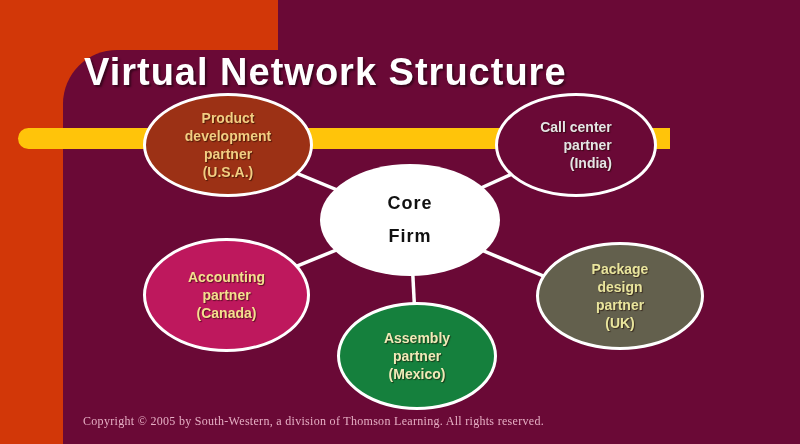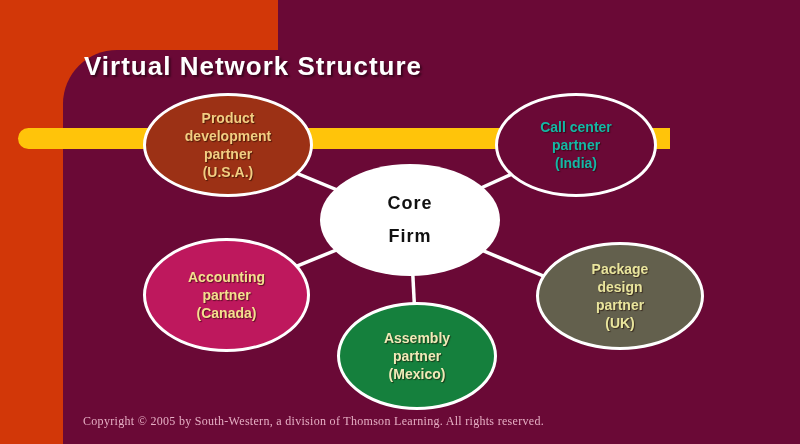--- a/index.html
+++ b/index.html
@@ -29,21 +29,21 @@
     width: 737px; height: 394px;
     background: #6A0936;
     border-top-left-radius: 54px;
     z-index: 2;
   }
 
   .slide-title {
     position: absolute;
     left: 84px; top: 51px;
     width: 600px;
-    font-size: 26px;
+    font-size: 38px;
     font-weight: bold;
     letter-spacing: 1px;
     color: #FFFFFF;
     text-shadow: 2px 2px 2px rgba(0,0,0,0.45);
     z-index: 3;
     white-space: nowrap;
   }
 
   .accent-bar {
     position: absolute;
@@ -139,21 +139,21 @@
   </svg>
 
   <div class="node node-usa" style="background-color: rgb(156, 49, 21);">
     <div class="node-label" style="color: rgb(242, 206, 130);">Product
 development
 partner
 (U.S.A.)</div>
   </div>
 
   <div class="node node-india" style="background-color: rgb(106, 9, 54);">
-    <div class="node-label" style="color: #14b8a6;">Call center
+    <div class="node-label" style="color: #e5e5e5; text-align: right;">Call center
 partner
 (India)</div>
   </div>
 
   <div class="node node-canada" style="background-color: #be185d;">
     <div class="node-label" style="color: rgb(244, 224, 142);">Accounting
 partner
 (Canada)</div>
   </div>
 

